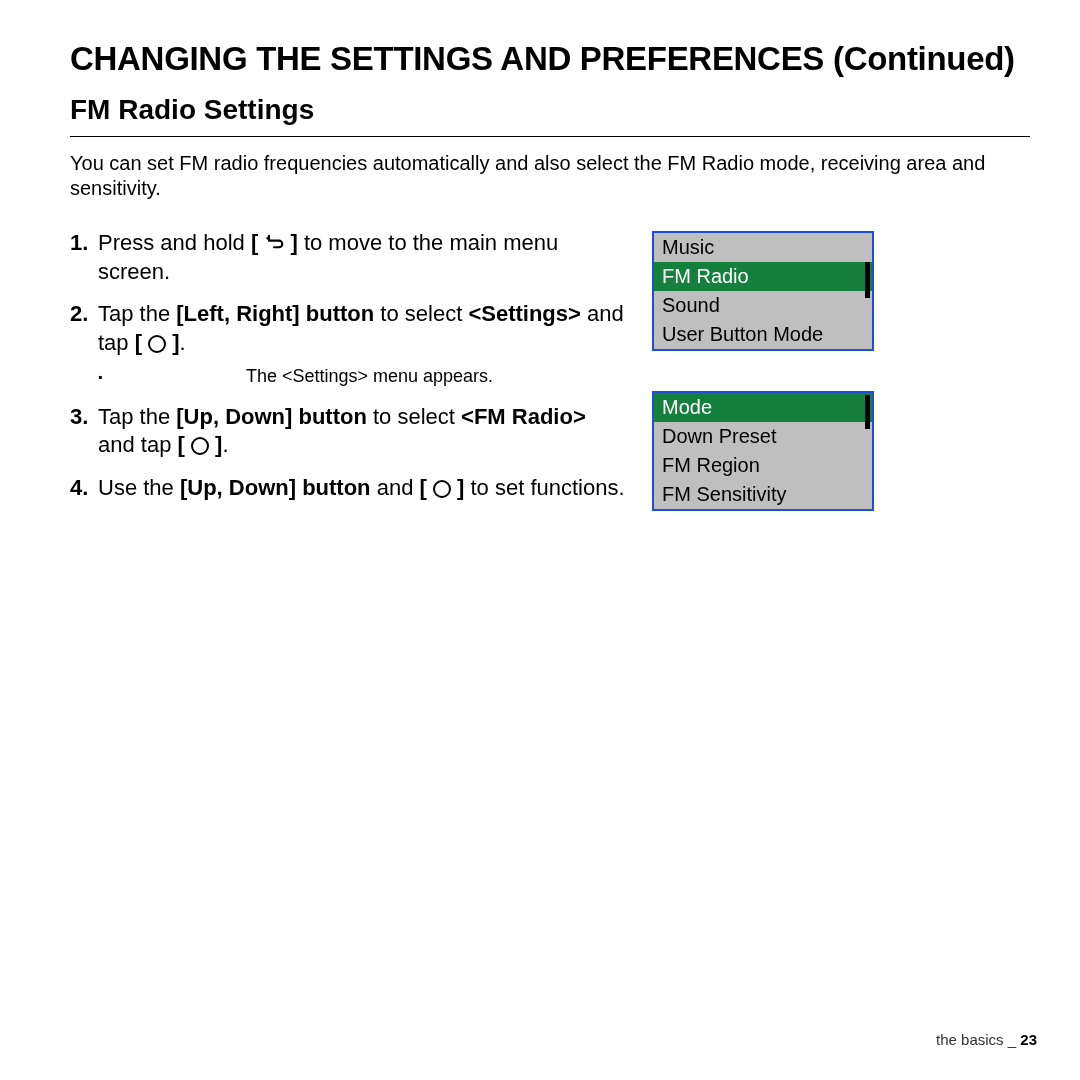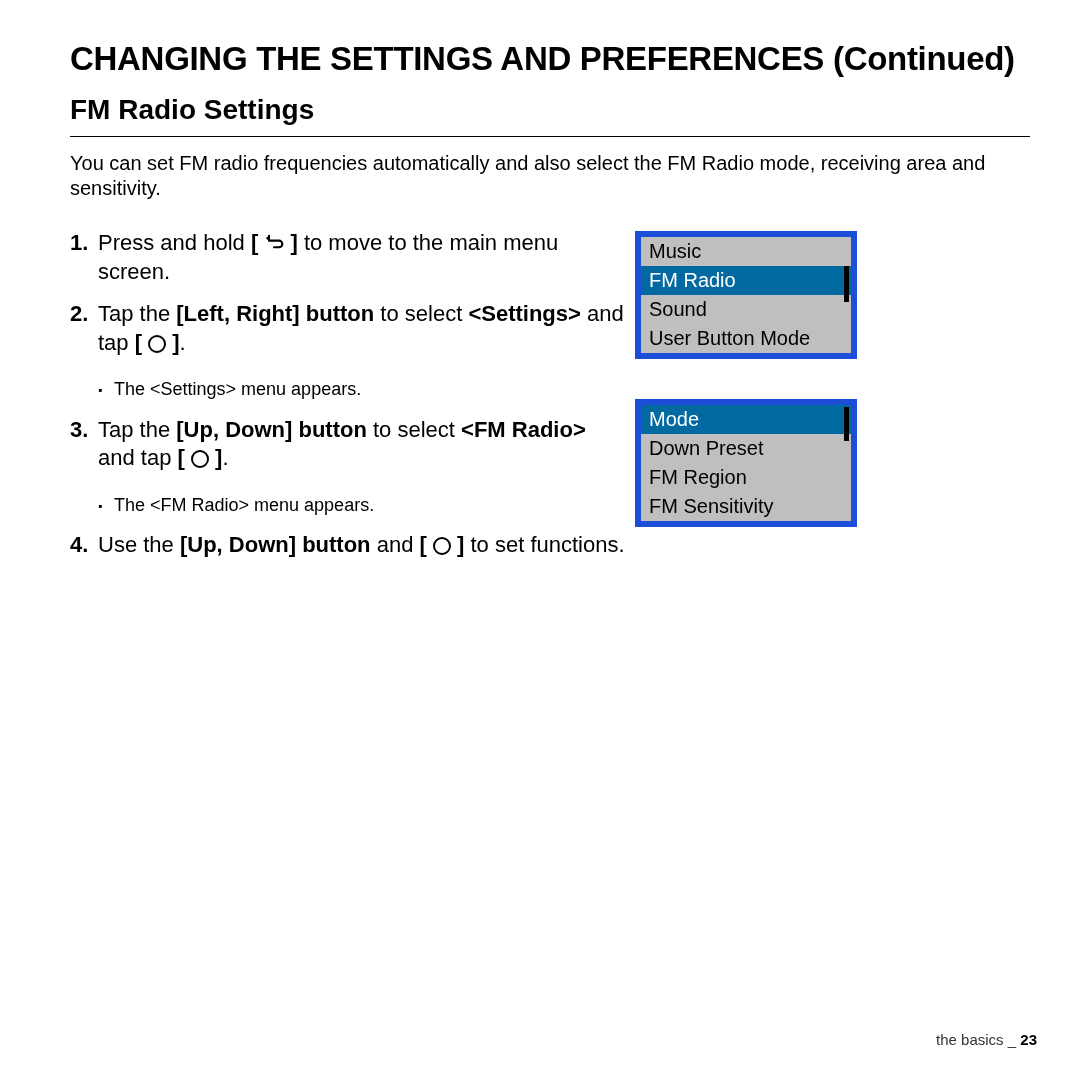--- a/index.html
+++ b/index.html
@@ -34,21 +34,21 @@
       margin-bottom: 14px;
     }
     .intro {
       font-size: 20px;
       line-height: 1.25;
       margin-bottom: 28px;
     }
     .layout-row {
       display: flex;
       align-items: flex-start;
-      gap: 10px;
+      gap: 27px;
     }
     .steps-col {
       flex: 0 0 555px;
     }
     .figures-col {
       flex: 0 0 auto;
       padding-top: 2px;
     }
     ol.steps {
       list-style: none;
@@ -67,23 +67,24 @@
       font-weight: bold;
       position: absolute;
       left: 0;
       top: 0;
     }
     .b {
       font-weight: bold;
     }
     .sub {
       font-size: 18px;
-      margin-top: 21px;
+      margin-top: 8px;
       padding-left: 16px;
       position: relative;
+      text-align: center;
     }
     .sub::before {
       content: "▪";
       position: absolute;
       left: 0;
       top: 0;
       font-size: 12px;
       line-height: 24px;
     }
     .back-icon {
@@ -99,34 +100,34 @@
       display: inline-block;
       width: 18px;
       height: 18px;
       border: 2px solid #000;
       border-radius: 50%;
       vertical-align: -3px;
     }
     
     .menu-box {
       width: 222px;
-      border: 6px solid #1d4ed8;
+      border: 2px solid #1d4ed8;
       background: #bfbfbf;
       font-size: 20px;
       line-height: 1.0;
       position: relative;
       margin-bottom: 40px;
     }
     .menu-box .row {
       padding: 4px 8px 5px 8px;
       color: #000;
       position: relative;
     }
     .menu-box .row.sel {
-      background: #0369a1;
+      background: #15803d;
       color: #fff;
     }
     .menu-box .scrollbar {
       position: absolute;
       right: 2px;
       top: 2px;
       bottom: 2px;
       width: 5px;
       background: #bfbfbf;
     }
@@ -164,21 +165,20 @@
                 <path d="M6 2 L6 8 L18 8 A4 4 0 0 1 18 16 L12 16" fill="none" stroke="#000" stroke-width="2.5" stroke-linecap="round" stroke-linejoin="round"></path>
                 <path d="M6 2 L2 5 L6 8 Z" fill="#000"></path>
               </svg></span> ]</span><span> to move to the main menu screen.</span>
       </li>
       <li>
         <span>Tap the </span><span class="b">[Left, Right] button</span><span> to select </span><span class="b">&lt;Settings&gt;</span><span> and tap </span><span class="b">[ <span class="circle-icon"></span> ]</span><span>.</span>
         <div class="sub">The &lt;Settings&gt; menu appears.</div>
       </li>
       <li>
         <span>Tap the </span><span class="b">[Up, Down] button</span><span> to select </span><span class="b">&lt;FM Radio&gt;</span><span> and tap </span><span class="b">[ <span class="circle-icon"></span> ]</span><span>.</span>
-        <div class="sub">The &lt;FM Radio&gt; menu appears.</div>
       </li>
       <li>
         <span>Use the </span><span class="b">[Up, Down] button</span><span> and </span><span class="b">[ <span class="circle-icon"></span> ]</span><span> to set functions.</span>
       </li>
     </ol>
   </div>
 
   <div class="figures-col">
     <div class="menu-box" id="menu1">
       <div class="row">Music</div>

